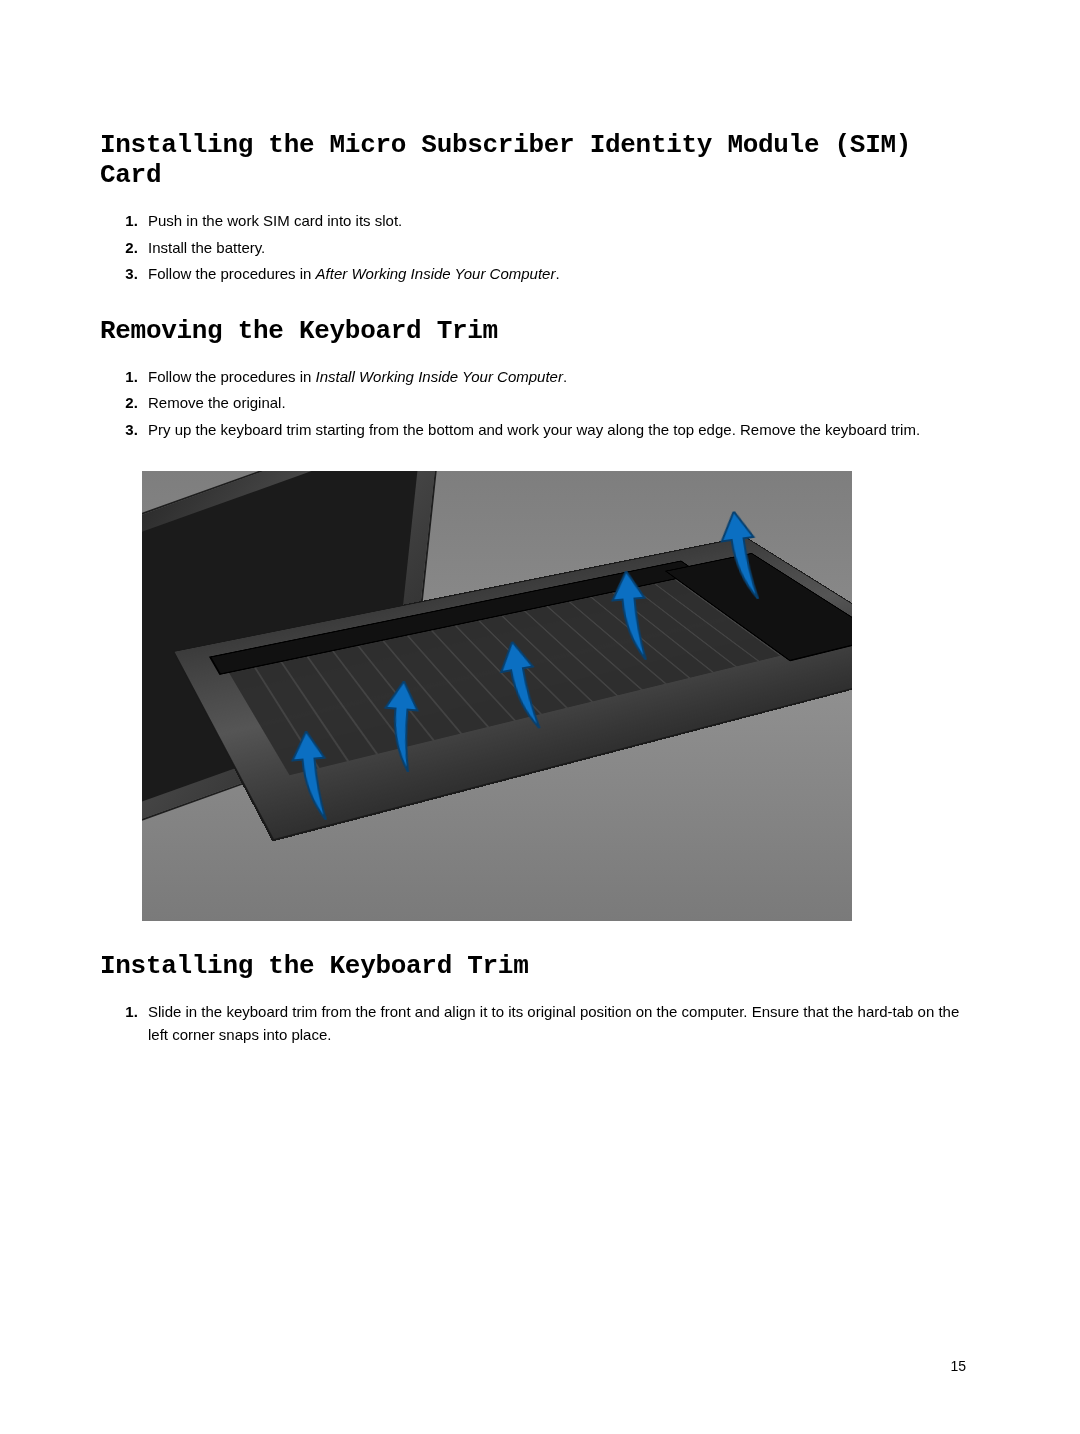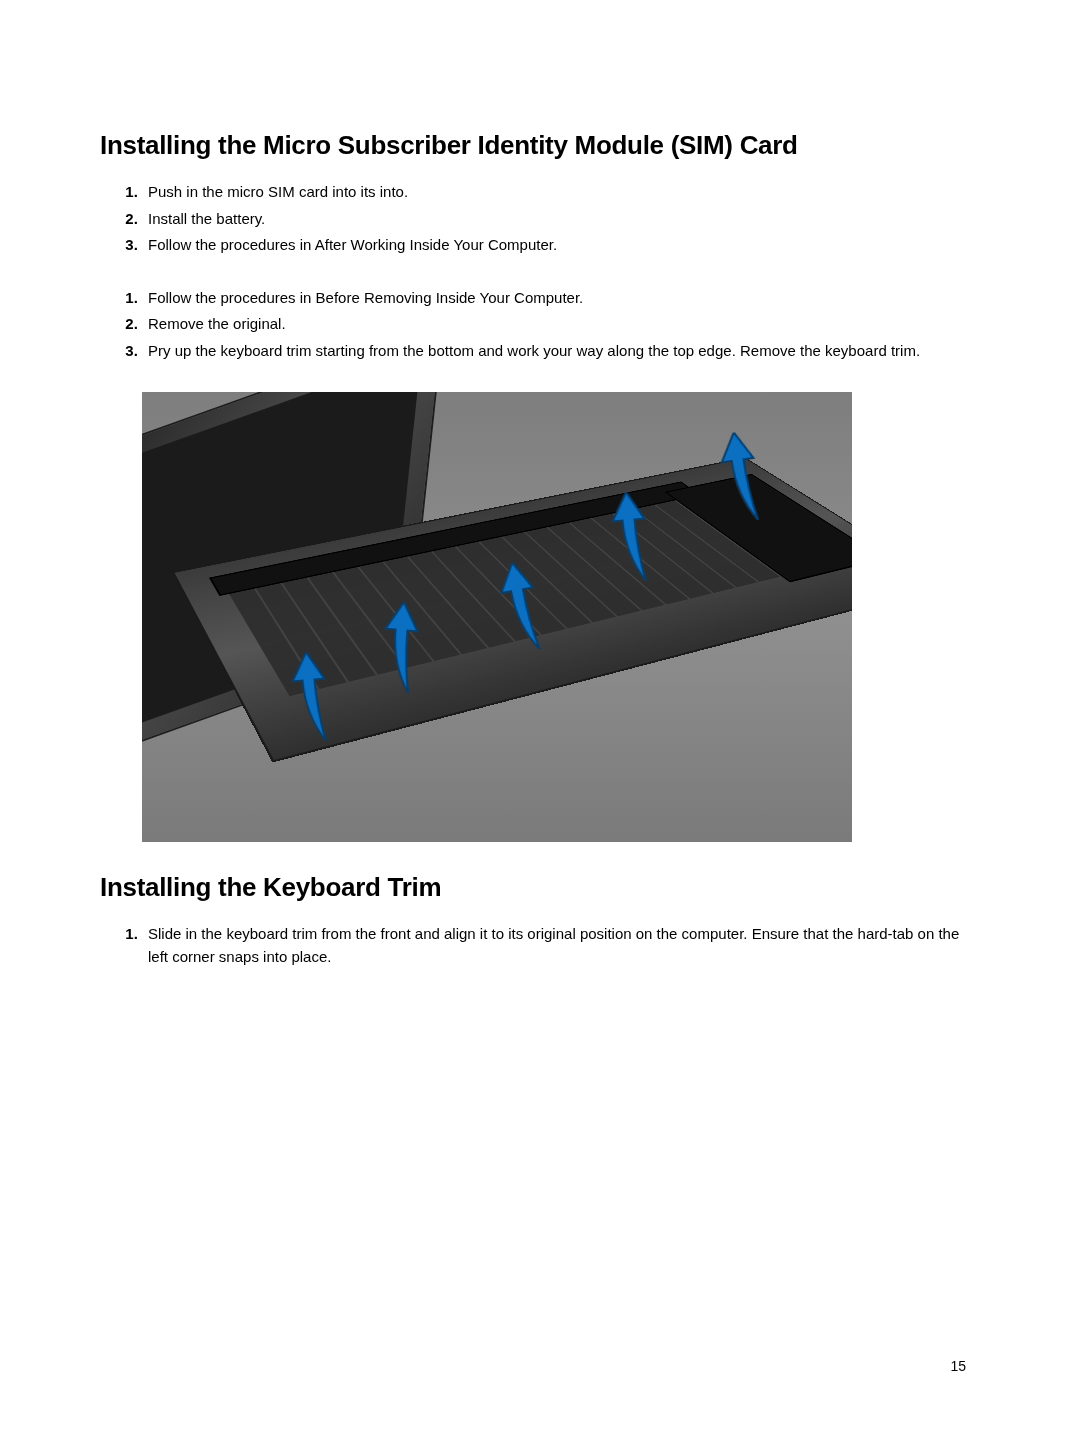--- a/index.html
+++ b/index.html
@@ -13,35 +13,37 @@
     position: relative;
   }
   .page {
     padding: 130px 100px 60px 100px;
   }
   h2 {
     font-size: 26px;
     font-weight: bold;
     margin: 0 0 20px 0;
     letter-spacing: -0.3px;
+    font-family: Liberation Mono, monospace;
   }
   ol {
     margin: 0 0 30px 0;
     padding-left: 42px;
     font-size: 15px;
     line-height: 1.5;
   }
   ol li {
     margin-bottom: 4px;
     padding-left: 6px;
   }
   ol li::marker {
     font-weight: bold;
   }
   .italic {
+    font-style: italic;
   }
   .figure {
     width: 710px;
     height: 450px;
     margin: 14px 0 30px 42px;
     position: relative;
     background: linear-gradient(180deg, #7e7e7e 0%, #8f8f8f 50%, #7a7a7a 100%);
     overflow: hidden;
   }
   
@@ -104,30 +106,31 @@
     font-size: 14px;
   }
 </style>
 </head>
 <body>
 
 <div class="page">
 
   <h2>Installing the Micro Subscriber Identity Module (SIM) Card</h2>
   <ol>
-    <li>Push in the micro SIM card into its into.</li>
+    <li>Push in the work SIM card into its slot.</li>
     <li>Install the battery.</li>
     <li>
       <span>Follow the procedures in </span><span class="italic">After Working Inside Your Computer</span><span>.</span>
     </li>
   </ol>
 
+  <h2>Removing the Keyboard Trim</h2>
   <ol>
     <li>
-      <span>Follow the procedures in </span><span class="italic">Before Removing Inside Your Computer</span><span>.</span>
+      <span>Follow the procedures in </span><span class="italic">Install Working Inside Your Computer</span><span>.</span>
     </li>
     <li>Remove the original.</li>
     <li>Pry up the keyboard trim starting from the bottom and work your way along the top edge. Remove the keyboard trim.</li>
   </ol>
 
   <div class="figure" aria-label="Illustration of a laptop with blue arrows showing the keyboard trim being pried up from multiple points along its edge.">
     <div class="screen">
       <div class="screen-inner"></div>
     </div>
     <div class="base">

